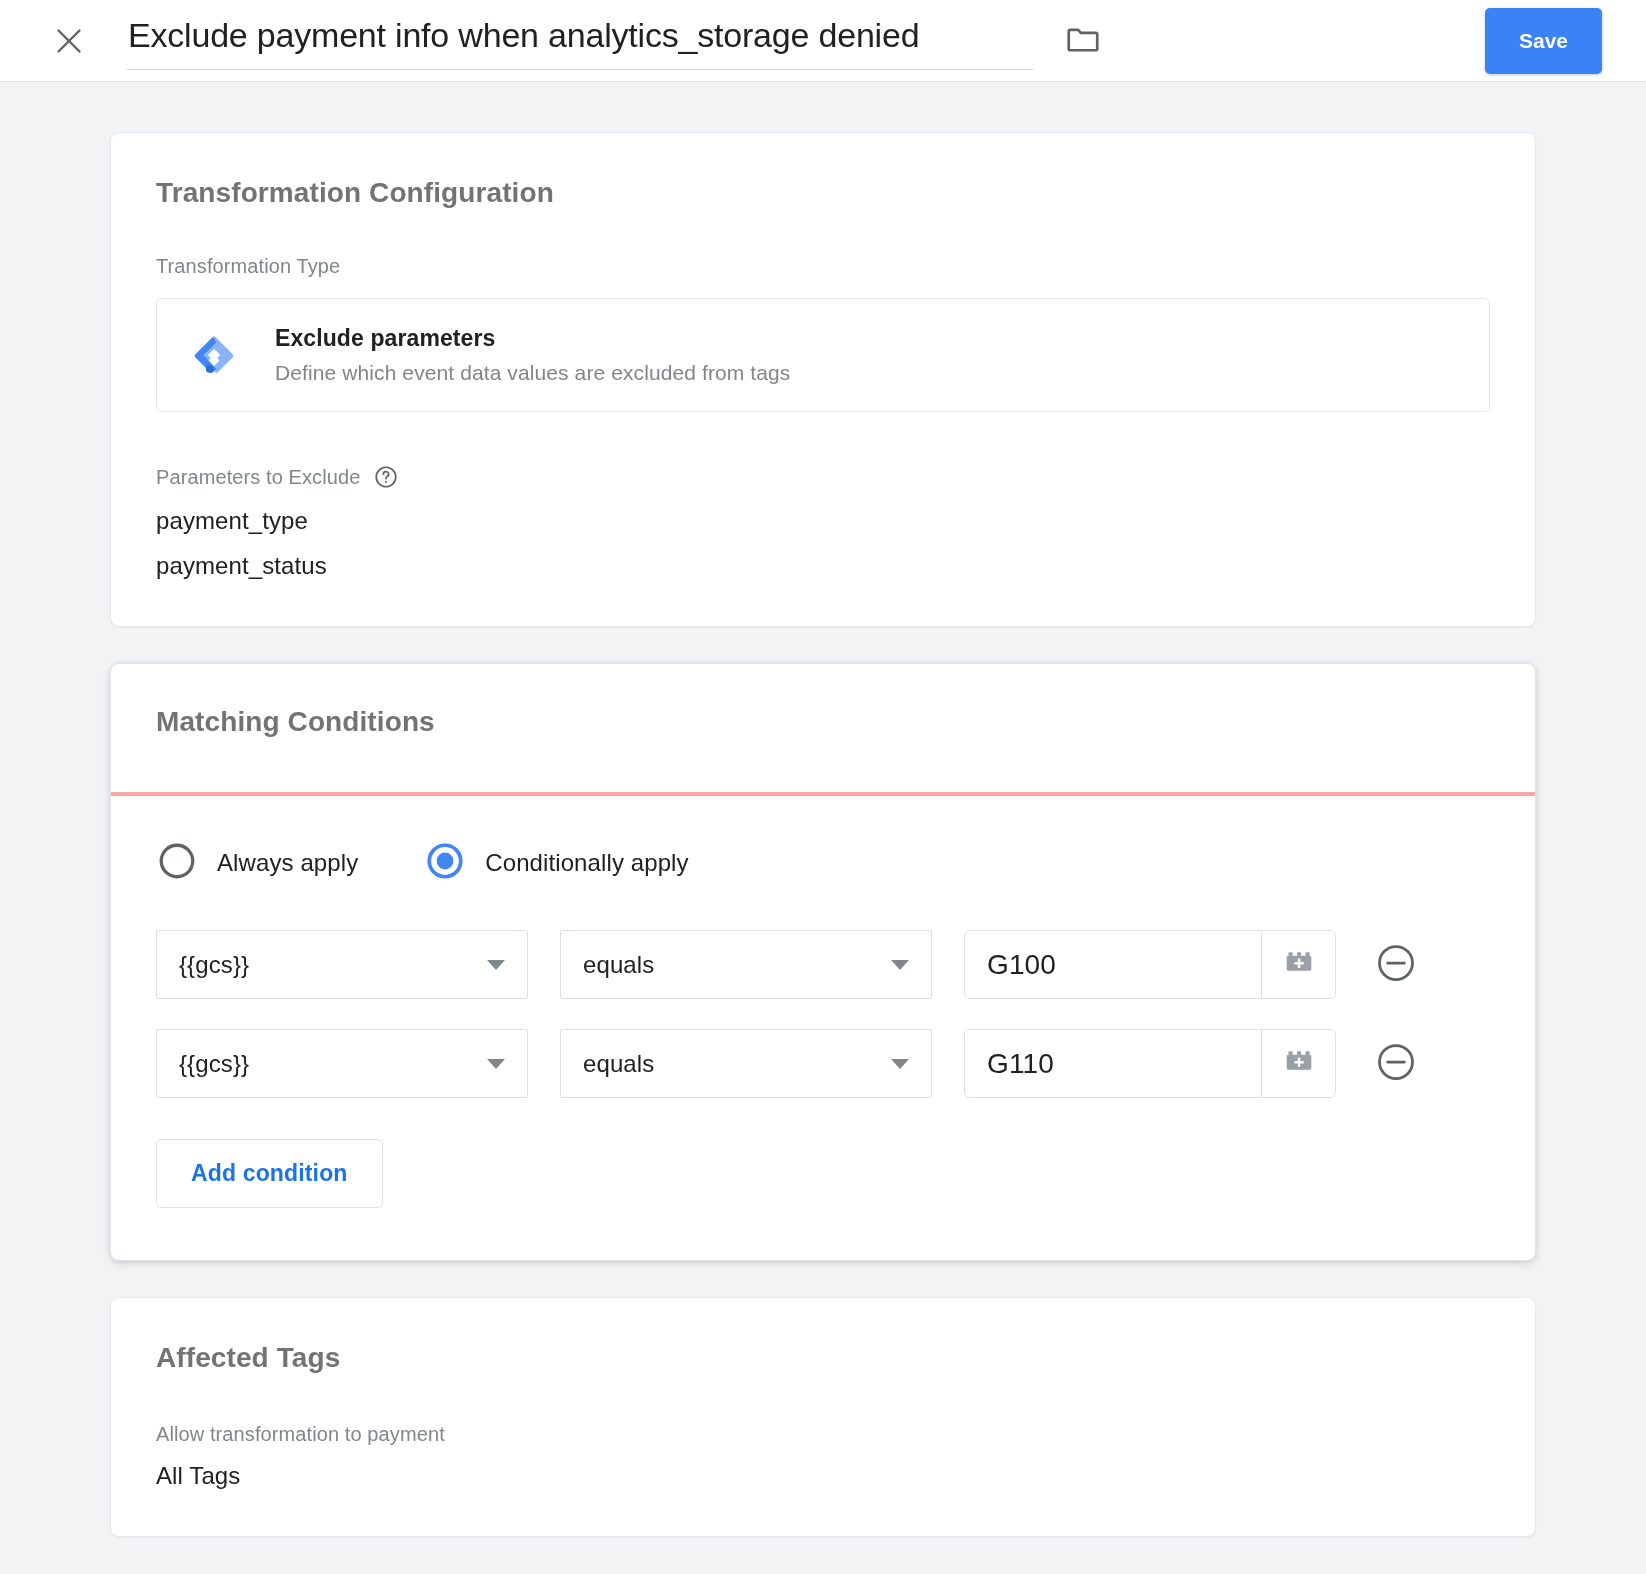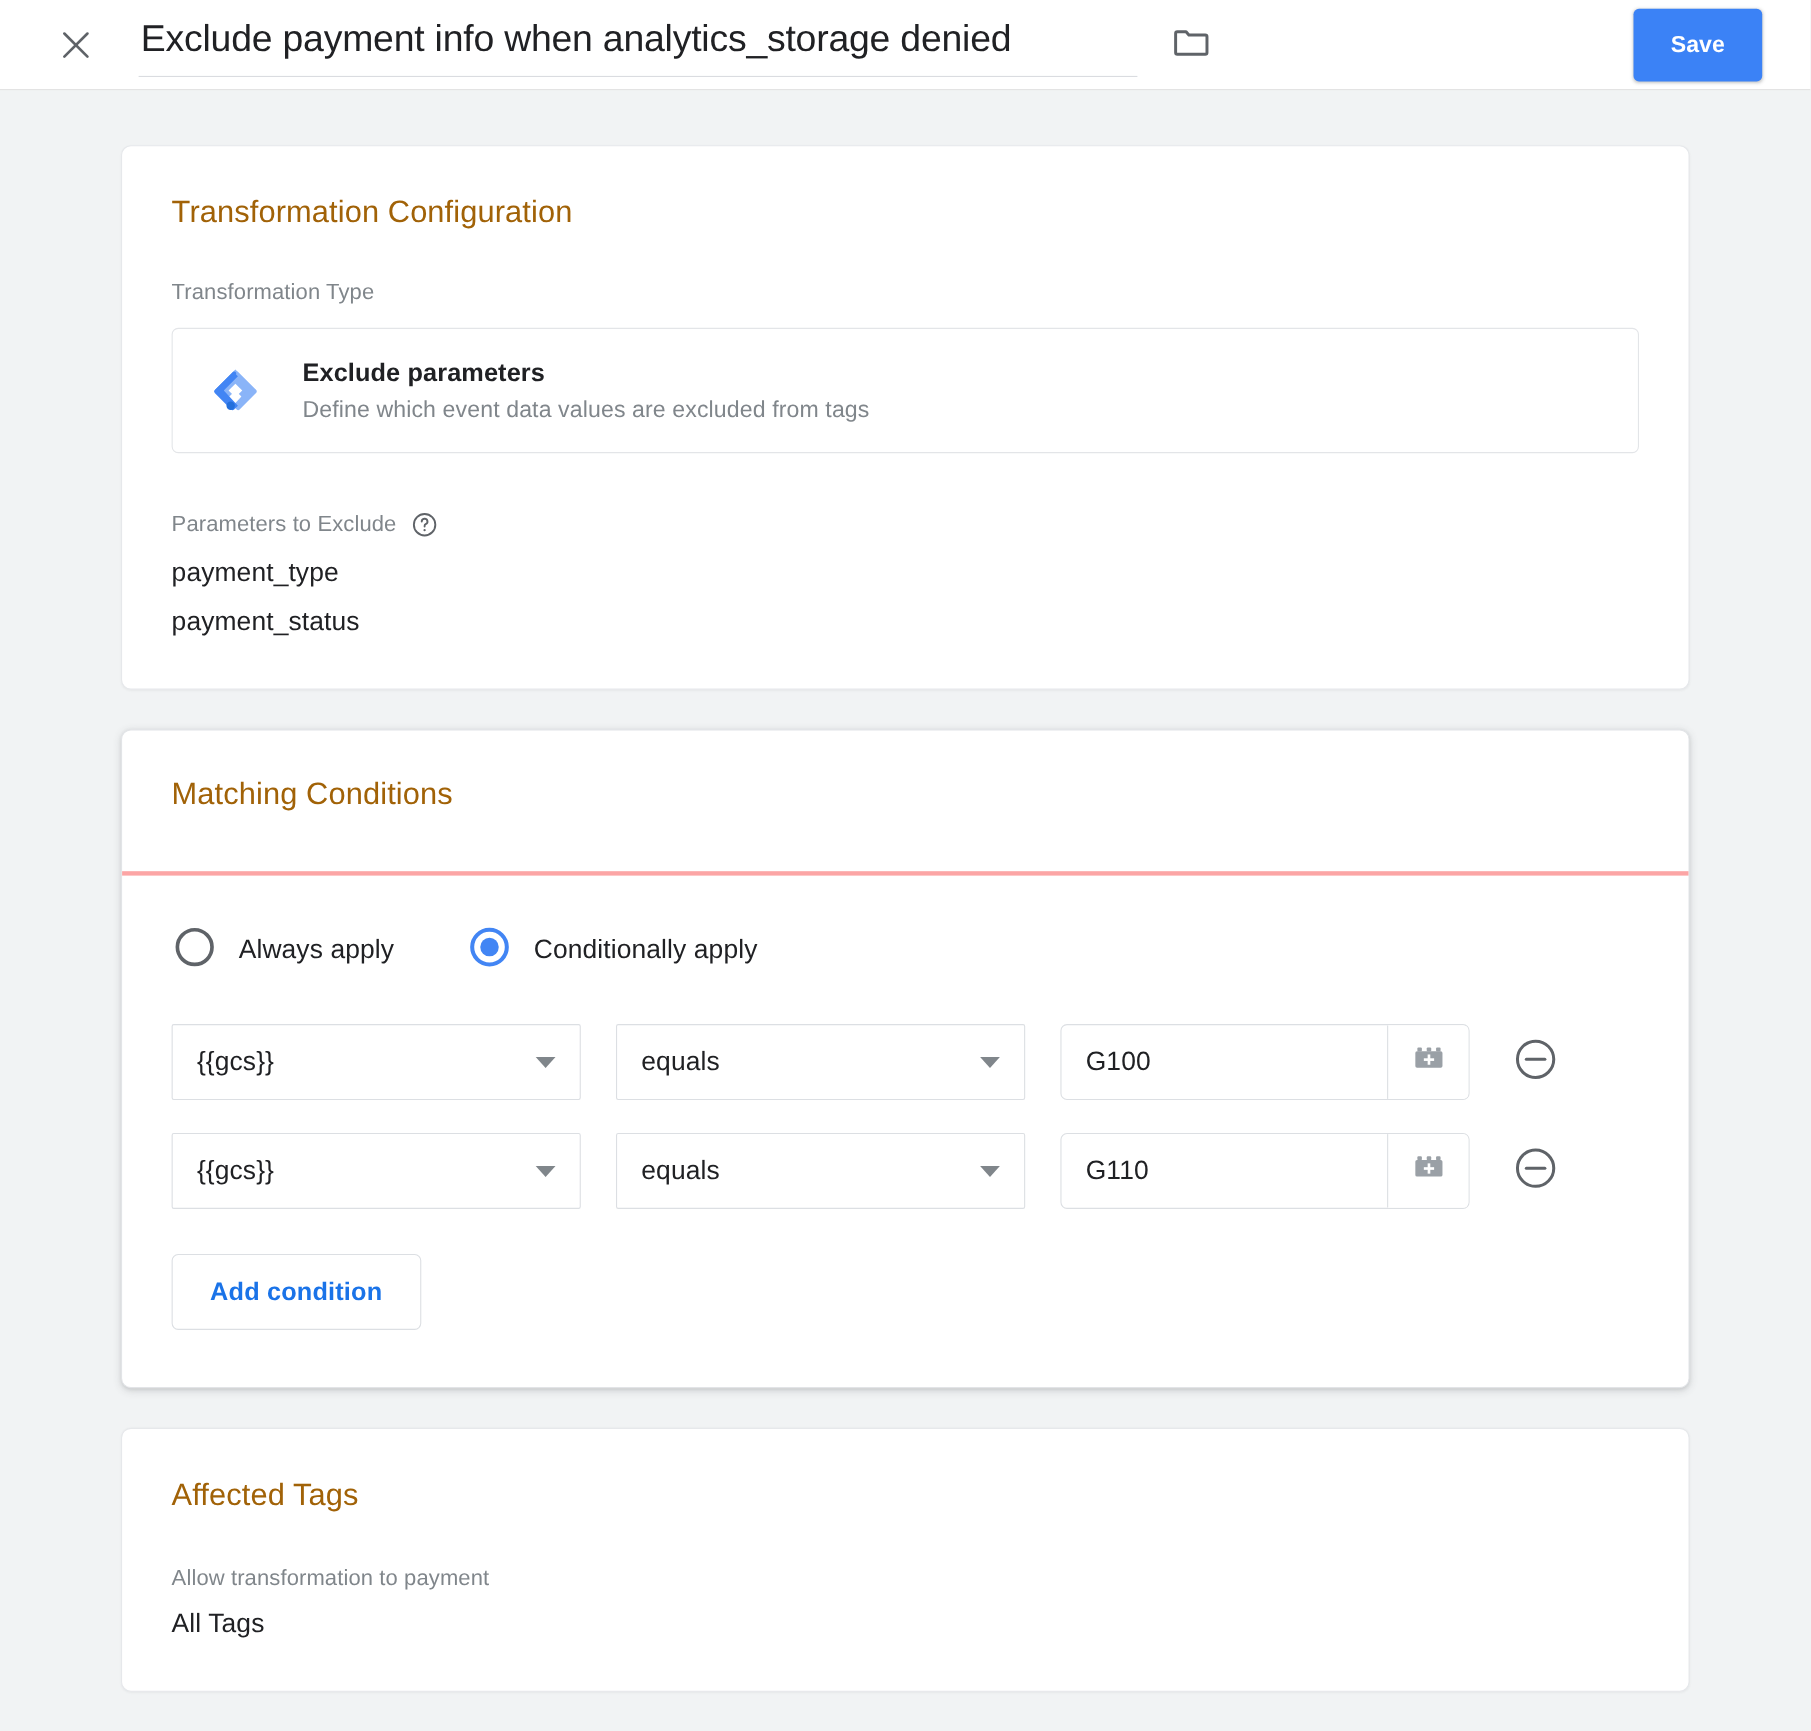--- a/index.html
+++ b/index.html
@@ -85,22 +85,22 @@
   .card.elevated {
     border: 1px solid #e2e4e7;
     box-shadow: 0 2px 8px rgba(60,64,67,.16), 0 1px 3px rgba(60,64,67,.10);
   }
   .card + .card { margin-top: 36px; }
 
   .card-pad { padding: 44px 45px 46px 45px; }
 
   .card-title {
     font-size: 28px;
-    color: #a16207;
-    font-weight: normal;
+    color: #737373;
+    font-weight: bold;
     margin: 0;
     letter-spacing: 0.1px;
   }
 
   .field-label {
     font-size: 20px;
     color: #80868b;
     margin-top: 46px;
     display: block;
     letter-spacing: 0.1px;
@@ -216,21 +216,21 @@
     align-items: stretch;
     overflow: hidden;
     margin-right: 36px;
   }
   .value-input {
     flex: 1 1 auto;
     border: none;
     outline: none;
     background: transparent;
     font-family: "Liberation Sans", sans-serif;
-    font-size: 24px;
+    font-size: 28px;
     color: #202124;
     padding: 0 22px;
     letter-spacing: 0.1px;
     min-width: 0;
   }
   .brick-btn {
     flex: 0 0 74px;
     border-left: 1px solid #dcdfe3;
     display: flex;
     align-items: center;

